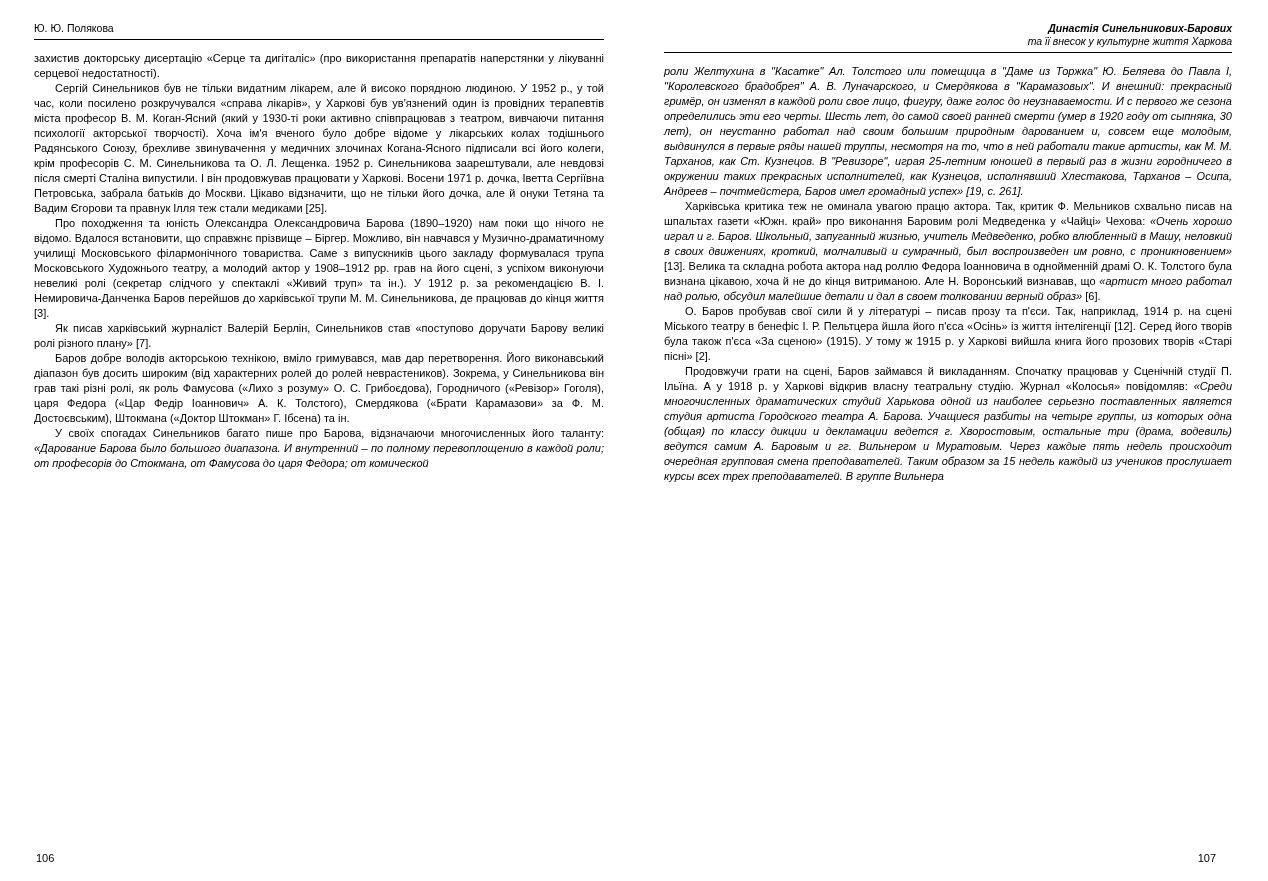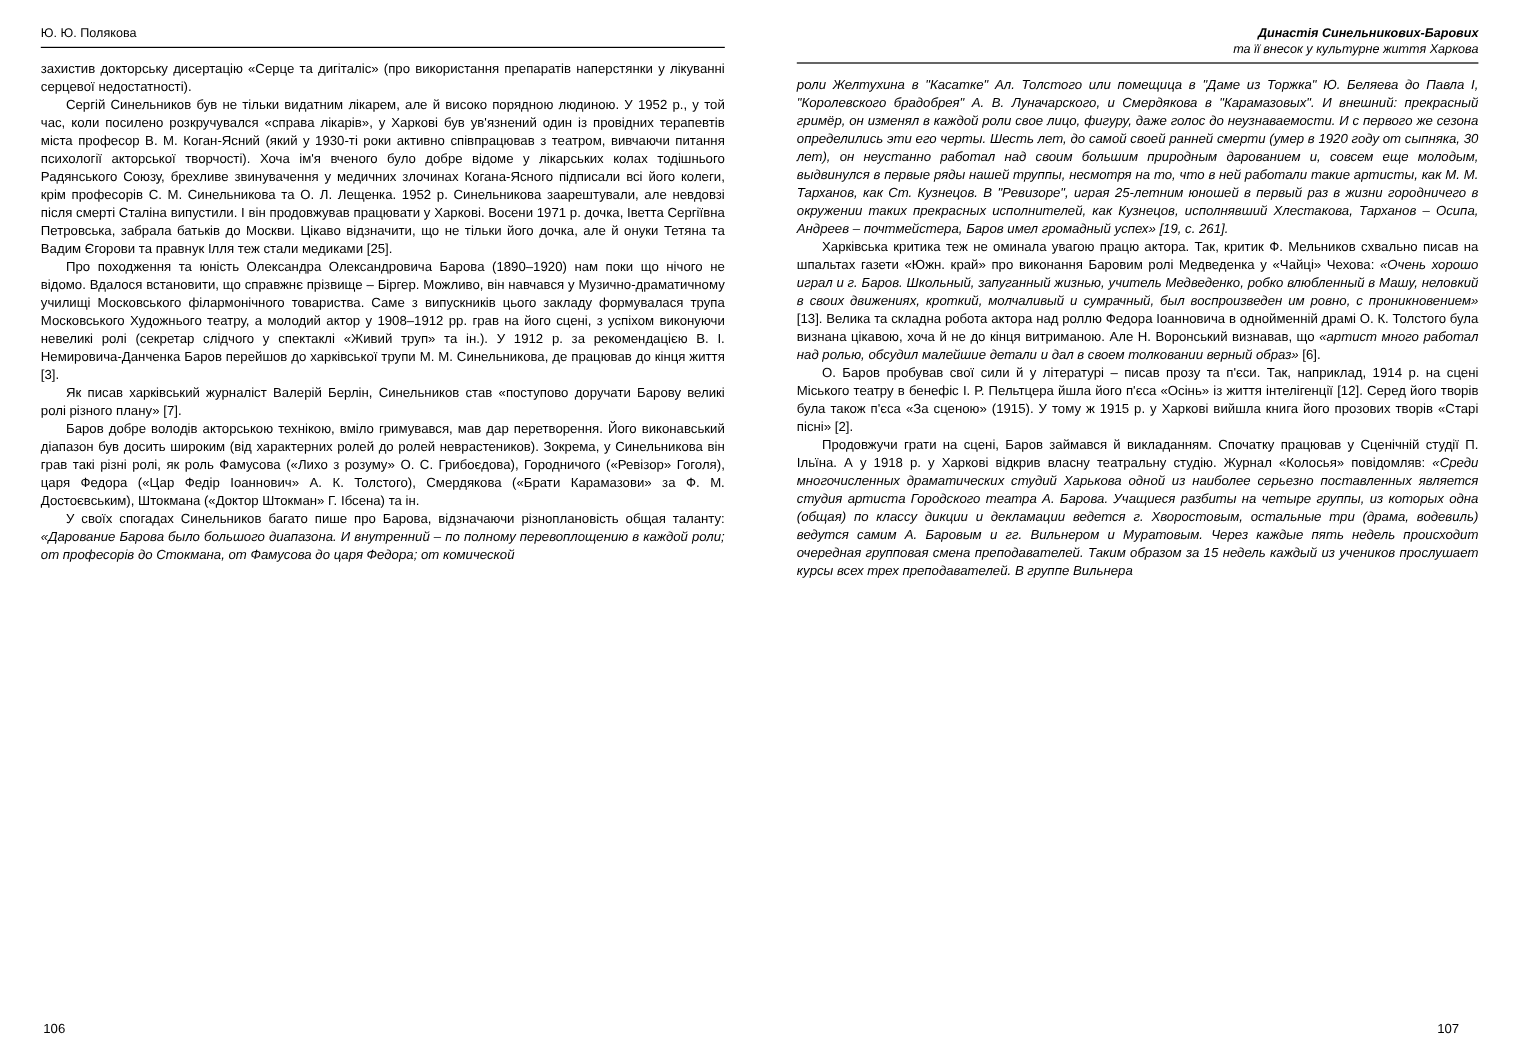--- a/index.html
+++ b/index.html
@@ -86,21 +86,21 @@
       <div class="running-head left">
         <span class="rh-line">Ю. Ю. Полякова</span>
       </div>
 
       <div class="col-body">
         <p class="noindent">захистив докторську дисертацію «Серце та дигіталіс» (про використання препаратів наперстянки у лікуванні серцевої недостатності).</p>
         <p>Сергій Синельников був не тільки видатним лікарем, але й високо порядною людиною. У 1952 р., у той час, коли посилено розкручувался «справа лікарів», у Харкові був ув'язнений один із провідних терапевтів міста професор В. М. Коган-Ясний (який у 1930-ті роки активно співпрацював з театром, вивчаючи питання психології акторської творчості). Хоча ім'я вченого було добре відоме у лікарських колах тодішнього Радянського Союзу, брехливе звинувачення у медичних злочинах Когана-Ясного підписали всі його колеги, крім професорів С. М. Синельникова та О. Л. Лещенка. 1952 р. Синельникова заарештували, але невдовзі після смерті Сталіна випустили. І він продовжував працювати у Харкові. Восени 1971 р. дочка, Іветта Сергіївна Петровська, забрала батьків до Москви. Цікаво відзначити, що не тільки його дочка, але й онуки Тетяна та Вадим Єгорови та правнук Ілля теж стали медиками [25].</p>
         <p>Про походження та юність Олександра Олександровича Барова (1890–1920) нам поки що нічого не відомо. Вдалося встановити, що справжнє прізвище – Біргер. Можливо, він навчався у Музично-драматичному училищі Московського філармонічного товариства. Саме з випускників цього закладу формувалася трупа Московського Художнього театру, а молодий актор у 1908–1912 рр. грав на його сцені, з успіхом виконуючи невеликі ролі (секретар слідчого у спектаклі «Живий труп» та ін.). У 1912 р. за рекомендацією В. І. Немировича-Данченка Баров перейшов до харківської трупи М. М. Синельникова, де працював до кінця життя [3].</p>
         <p>Як писав харківський журналіст Валерій Берлін, Синельников став «поступово доручати Барову великі ролі різного плану» [7].</p>
         <p>Баров добре володів акторською технікою, вміло гримувався, мав дар перетворення. Його виконавський діапазон був досить широким (від характерних ролей до ролей неврастеников). Зокрема, у Синельникова він грав такі різні ролі, як роль Фамусова («Лихо з розуму» О. С. Грибоєдова), Городничого («Ревізор» Гоголя), царя Федора («Цар Федір Іоаннович» А. К. Толстого), Смердякова («Брати Карамазови» за Ф. М. Достоєвським), Штокмана («Доктор Штокман» Г. Ібсена) та ін.</p>
-        <p><span>У своїх спогадах Синельников багато пише про Барова, відзначаючи різноплановість общая таланту: </span><span class="it">«Дарование Барова было большого диапазона. И внутренний – по полному перевоплощению в каждой роли; от професорів до Стокмана, от Фамусова до царя Федора; от комической</span></p>
+        <p><span>У своїх спогадах Синельников багато пише про Барова, відзначаючи многочисленных його таланту: </span><span class="it">«Дарование Барова было большого диапазона. И внутренний – по полному перевоплощению в каждой роли; от професорів до Стокмана, от Фамусова до царя Федора; от комической</span></p>
       </div>
 
       <div class="folio left">106</div>
     </div>
 
     <div class="page-half right">
       <div class="running-head right">
         <span class="rh-line bold">Династія Синельникових-Барових</span>
         <span class="rh-line">та її внесок у культурне життя Харкова</span>
       </div>

